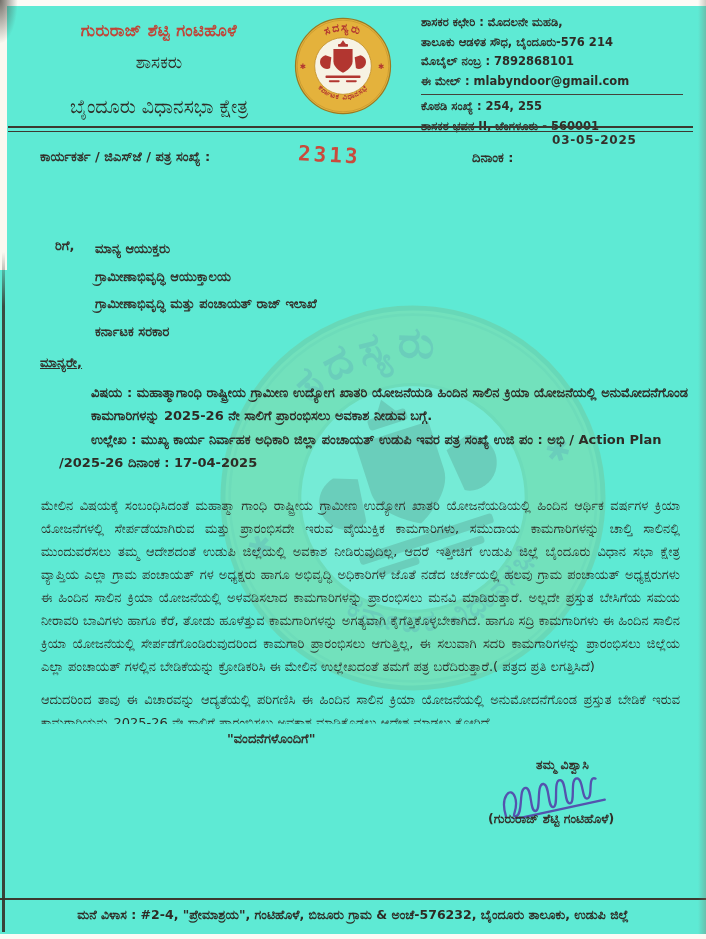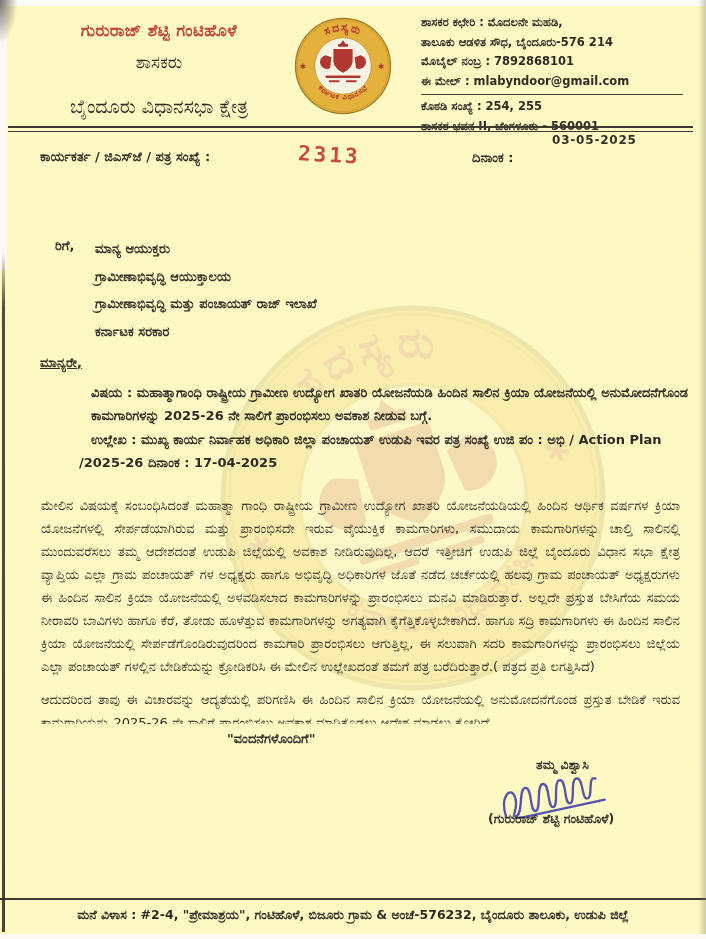--- a/index.html
+++ b/index.html
@@ -3,21 +3,21 @@
 <meta charset="utf-8">
 <style>
   html,body{margin:0;padding:0;}
   body{
     width:706px;height:939px;position:relative;background:#ffffff;
     font-family:"DejaVu Sans","Liberation Sans",sans-serif;
     color:#33302a;overflow:hidden;
   }
   .page{
     position:absolute;left:0;top:0;width:706px;height:939px;
-    background:#fef9c3;overflow:hidden;
+    background:#5eead4;overflow:hidden;
   }
   
   .edge-top{position:absolute;left:0;top:0;width:706px;height:6px;background:#fcfbf6;}
   .edge-bottom{position:absolute;left:0;bottom:0;width:706px;height:5px;background:#fbfaf4;}
   .edge-left-white{position:absolute;left:0;top:0;width:7px;height:270px;background:#faf8f0;}
   .edge-right{position:absolute;right:0;top:0;width:8px;height:939px;
     background:linear-gradient(to right,rgba(0,0,0,0),rgba(120,115,100,0.35));}
   .corner-shadow{position:absolute;left:0;top:0;width:18px;height:44px;
     background:radial-gradient(ellipse at 0% 0%,rgba(70,68,62,0.75),rgba(70,68,62,0) 70%);}
   .left-line{position:absolute;left:2px;top:252px;width:3px;height:680px;
@@ -44,21 +44,21 @@
   
   .salutation{position:absolute;left:55px;top:206px;font-size:13px;font-weight:600;margin-top:32px;}
   .recipient{position:absolute;left:95px;top:235px;font-size:13px;font-weight:600;
     line-height:27.5px;}
   .greeting{position:absolute;left:40px;top:355px;font-size:13px;font-weight:600;text-decoration:underline;}
   
   .subject{position:absolute;left:91px;top:381px;width:597px;height:47px;overflow:hidden;
     font-size:13px;line-height:23px;text-align:justify;font-weight:600;color:#2e2b25;}
   .ref-line1{position:absolute;left:91px;top:432px;width:600px;height:22px;overflow:hidden;
     white-space:nowrap;font-size:13px;font-weight:600;color:#2e2b25;}
-  .ref-line2{position:absolute;left:59px;top:455px;font-size:13px;font-weight:600;color:#2e2b25;margin-left:20px;}
+  .ref-line2{position:absolute;left:59px;top:455px;font-size:13px;font-weight:600;color:#2e2b25;}
   
   .body-flow{position:absolute;left:33px;top:486px;width:655px;height:238px;overflow:hidden;
     font-size:13px;line-height:23px;text-align:justify;color:#2e2b25;}
   .body-flow p{margin:8px;}
   .body-flow p + p{margin-top:10px;}
   .closing{position:absolute;left:227px;top:731px;font-size:13px;font-weight:600;}
   .sig-label{position:absolute;left:536px;top:757px;font-size:12.5px;font-weight:600;}
   .sig-svg{position:absolute;left:498px;top:771px;width:112px;height:48px;}
   .sig-name{position:absolute;left:488px;top:811px;font-size:12.5px;font-weight:bold;}
   

